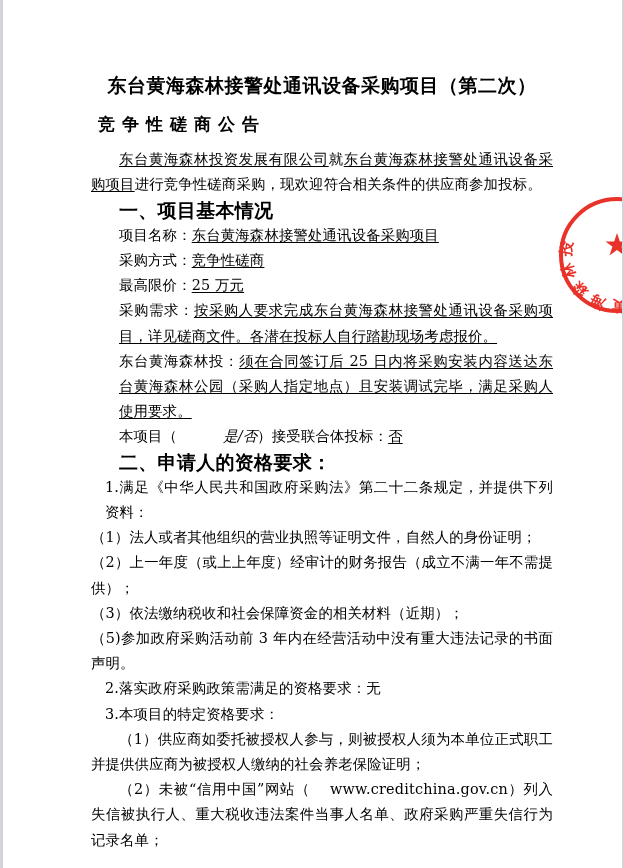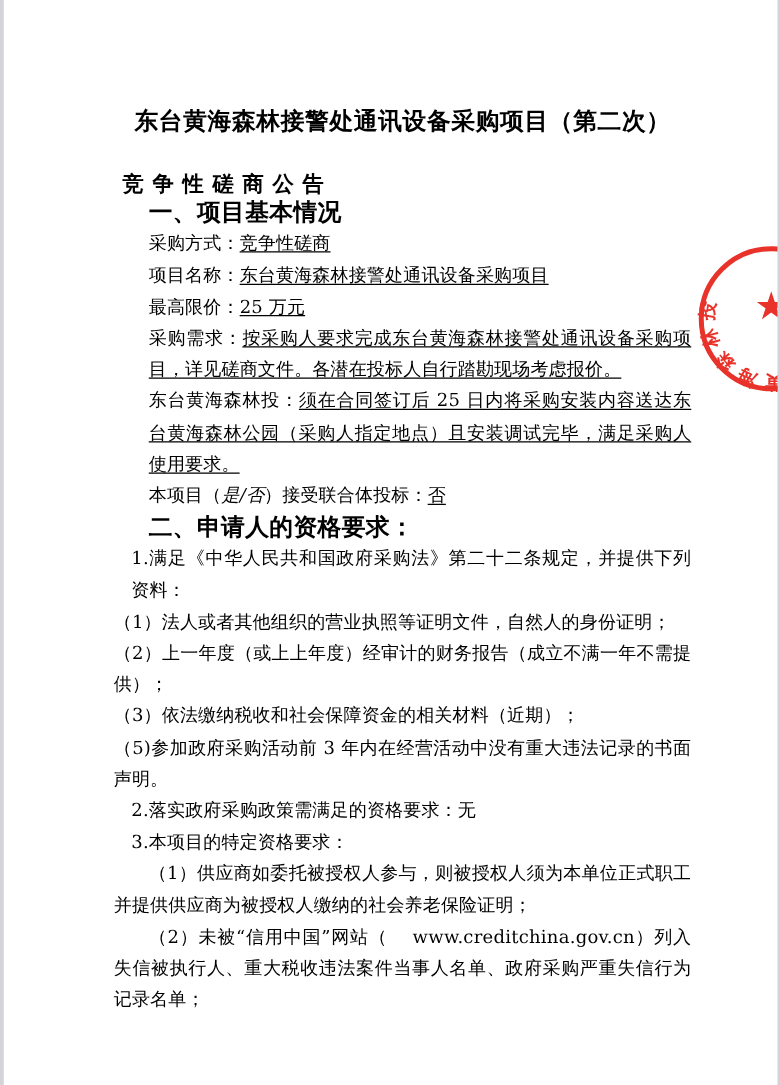--- a/index.html
+++ b/index.html
@@ -28,21 +28,21 @@
     padding: 0 74px 0 88px;
     box-sizing: border-box;
     z-index: 2;
   }
 
   .doc-title {
     font-size: 19px;
     font-weight: bold;
     text-align: center;
     letter-spacing: 0.5px;
-    margin: 12px;
+    margin: 0;
     padding-top: 74px;
     line-height: 1.2;
     white-space: nowrap;
   }
   .doc-subtitle {
     font-size: 17px;
     font-weight: bold;
     text-align: left;
     letter-spacing: 7px;
     margin: 0;
@@ -66,21 +66,21 @@
 
   .heading {
     font-weight: bold;
     font-size: 19px;
     line-height: 25.2px;
     padding-left: 28px;
     margin: 0;
     letter-spacing: 0.3px;
   }
   .u { text-decoration: underline; text-underline-offset: 2px; }
-  .ital { font-style: italic; }
+  .ital { font-style: italic; margin-left: 46px; }
   .mono-ish { letter-spacing: 0.2px; margin-left: 20px; }
   .spaced-top { padding-top: 13px; }
 
   
   #seal {
     position: absolute;
     left: 552px;
     top: 193px;
     width: 124px;
     height: 124px;
@@ -102,26 +102,27 @@
     <text font-family="'DejaVu Serif', serif" font-size="15" font-weight="bold" fill="#e8322a" letter-spacing="5">
       <textPath href="#sealArc" startOffset="57%" text-anchor="middle">东台黄海森林投</textPath>
     </text>
   </svg>
 
   <div id="content">
 
     <div class="doc-title">东台黄海森林接警处通讯设备采购项目（第二次）</div>
     <div class="doc-subtitle">竞争性磋商公告</div>
 
+    <p class="indent2 spaced-top"><span class="u">东台黄海森林投资发展有限公司</span><span>就</span><span class="u">东台黄海森林接警处通讯设备采购项目</span><span>进行竞争性磋商采购，现欢迎符合相关条件的供应商参加投标。</span></p>
 
     <p class="heading">一、项目基本情况</p>
 
+    <p class="indent1"><span>项目名称：</span><span class="u">东台黄海森林接警处通讯设备采购项目</span></p>
+
     <p class="indent1"><span>采购方式：</span><span class="u">竞争性磋商</span></p>
-
-    <p class="indent1"><span>项目名称：</span><span class="u">东台黄海森林接警处通讯设备采购项目</span></p>
 
     <p class="indent1"><span>最高限价：</span><span class="u">25 万元</span></p>
 
     <p class="indent1"><span>采购需求：</span><span class="u">按采购人要求完成东台黄海森林接警处通讯设备采购项目，详见磋商文件。各潜在投标人自行踏勘现场考虑报价。</span></p>
 
     <p class="indent1"><span>东台黄海森林投：</span><span class="u">须在合同签订后 25 日内将采购安装内容送达东台黄海森林公园（采购人指定地点）且安装调试完毕，满足采购人使用要求。</span></p>
 
     <p class="indent2"><span>本项目（</span><span class="ital">是/否</span><span>）接受联合体投标：</span><span class="u">否</span></p>
 
     <p class="heading">二、申请人的资格要求：</p>

